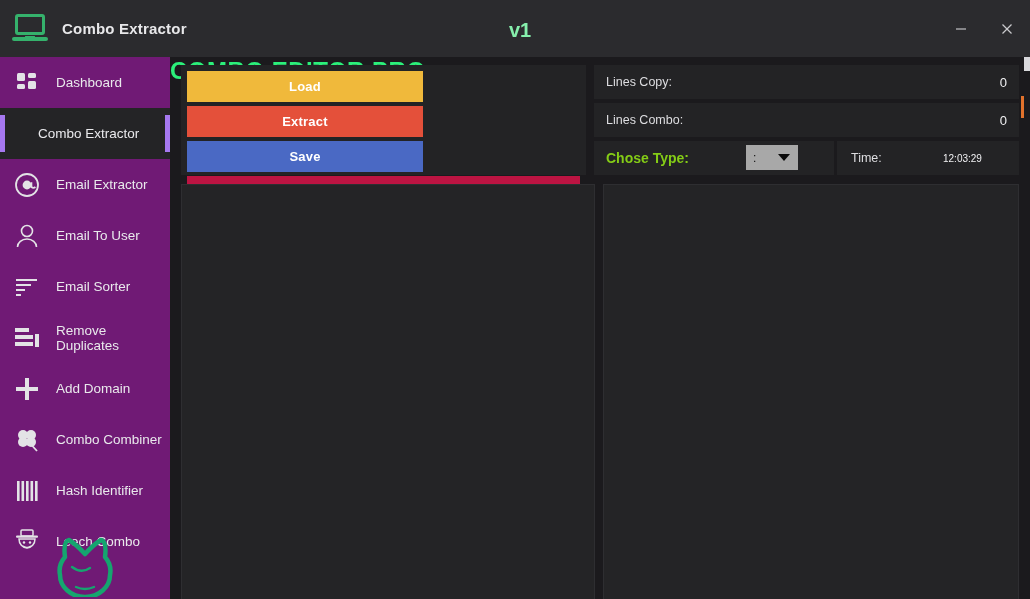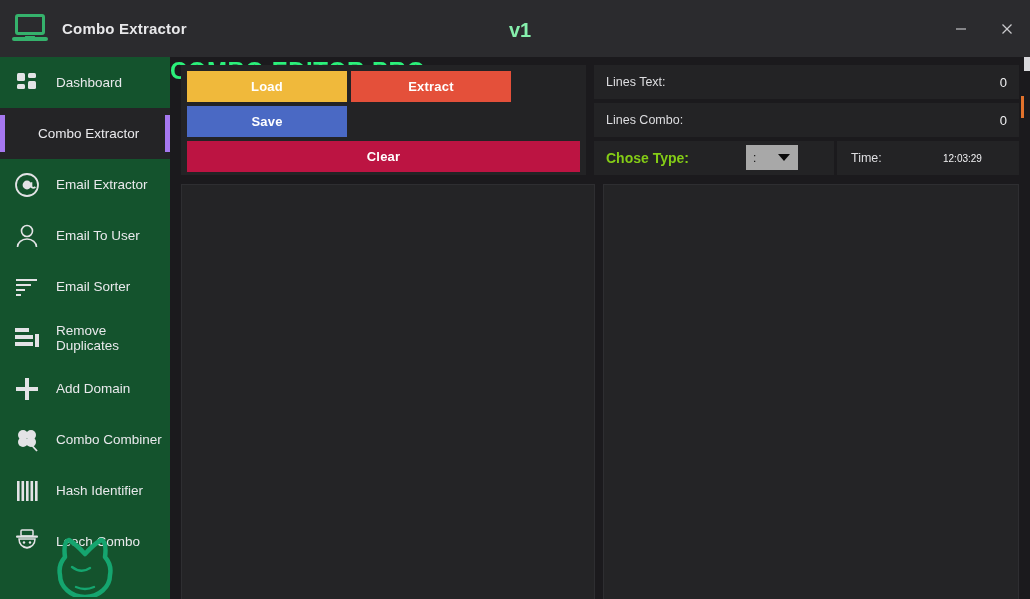--- a/index.html
+++ b/index.html
@@ -51,21 +51,21 @@
   .win-btns{ position:absolute; right:0; top:0; height:57px; display:flex; }
   .win-btn{
     width:46px; height:57px; display:flex; align-items:center; justify-content:center;
     color:#c9c9cc; font-size:15px;
   }
   .win-btn svg{ display:block; }
 
   
   .sidebar{
     position:absolute; left:0; top:57px; width:170px; height:542px;
-    background:#14532d;
+    background:#701a75;
   }
   .nav-item{
     position:relative; height:51px; display:flex; align-items:center;
     padding-left:10px; gap:12px;
   }
   .nav-item .ico{
     width:34px; height:34px; flex:0 0 34px;
     display:flex; align-items:center; justify-content:center;
     color:#e3e3e6;
   }
@@ -90,21 +90,21 @@
   .btn-panel{
     position:absolute; left:11px; top:8px; width:405px; height:110px;
     background:#232325; padding:6px;
   }
   .btn-grid{ display:flex; flex-wrap:wrap; gap:4px; }
   .btn{
     height:31px; display:flex; align-items:center; justify-content:center;
     color:#ffffff; font-size:13px; font-weight:bold; letter-spacing:.2px;
     border:none; cursor:pointer; font-family:"Liberation Sans", sans-serif;
   }
-  .btn.half{ width:160px; }
+  .btn.half{ width:236px; }
   .btn.full{ width:394px; }
   .btn-load{ background:#f0b93b; color:#ffffff; }
   .btn-extract{ background:#e4503a; }
   .btn-copy{ background:#1e2240; }
   .btn-save{ background:#4a69c4; }
   .btn-clear{ background:#bc1442; }
 
   .info-panel{
     position:absolute; left:424px; top:8px; width:425px; height:110px;
   }
@@ -329,21 +329,21 @@
       <div class="btn-grid">
         <button class="btn half btn-load">Load</button>
         <button class="btn half btn-extract">Extract</button>
         <button class="btn half btn-save">Save</button>
         <button class="btn full btn-clear">Clear</button>
       </div>
     </div>
 
     <div class="info-panel">
       <div class="info-row">
-        <span class="k">Lines Text:</span>
+        <span class="k">Lines Copy:</span>
         <span class="v">0</span>
       </div>
       <div class="info-row">
         <span class="k">Lines Combo:</span>
         <span class="v">0</span>
       </div>
       <div class="row-type">
         <div class="type-cell">
           <span class="k">Chose Type:</span>
           <div class="combo">

